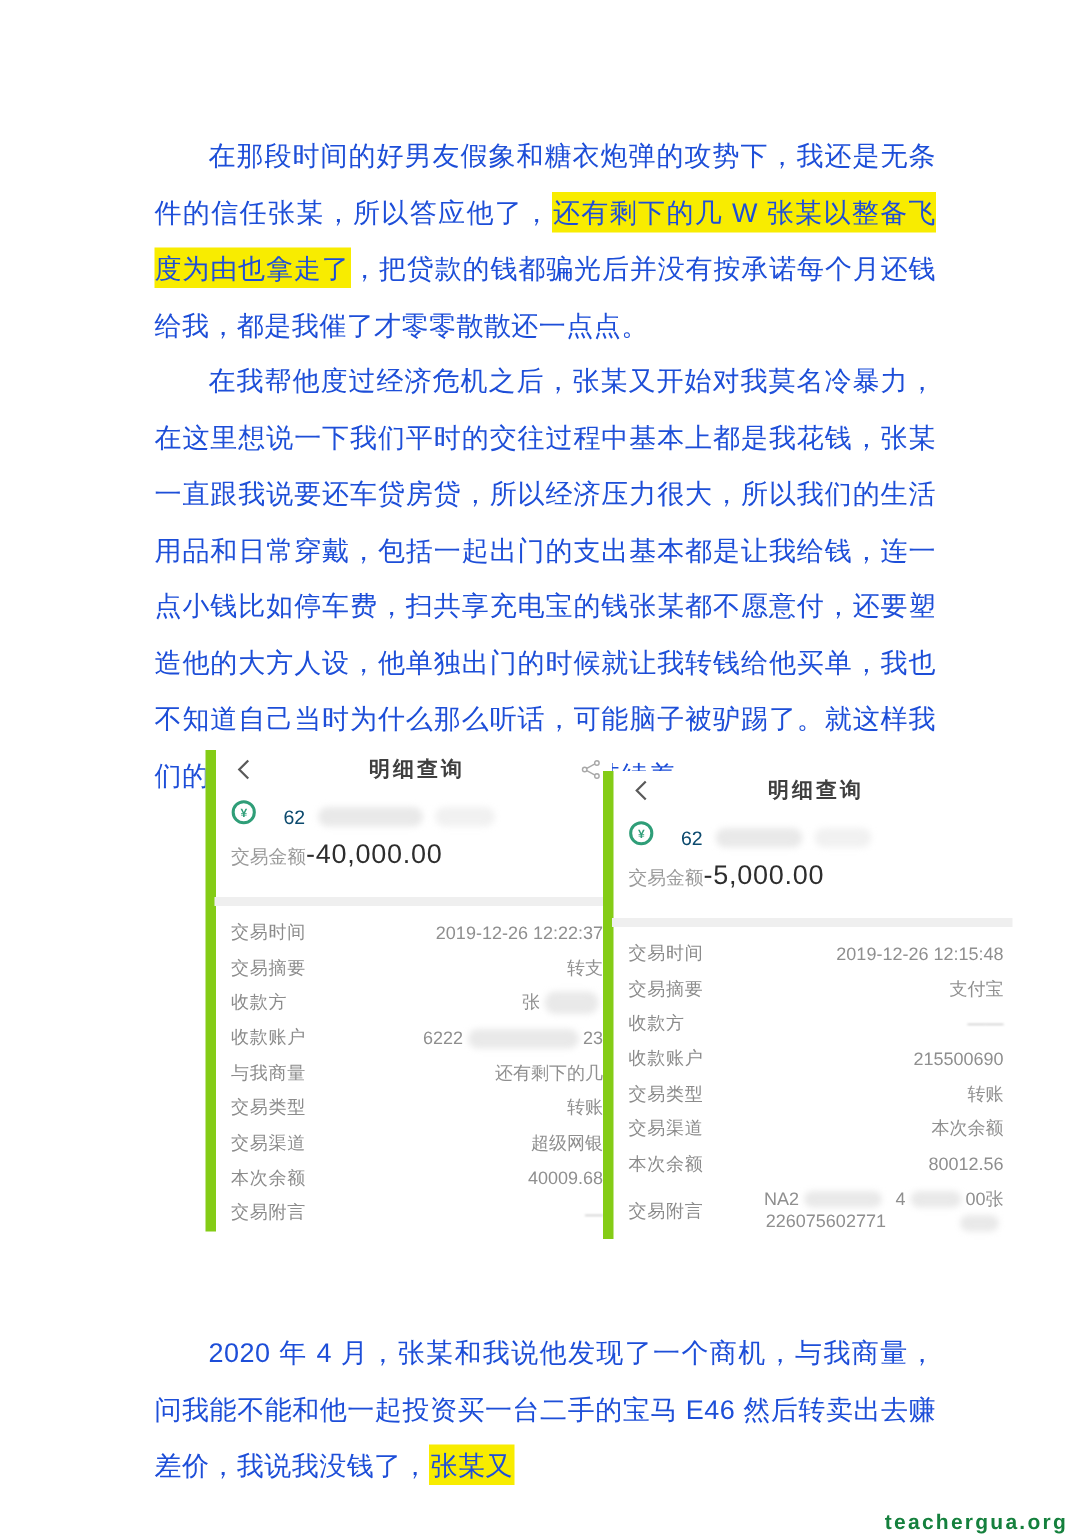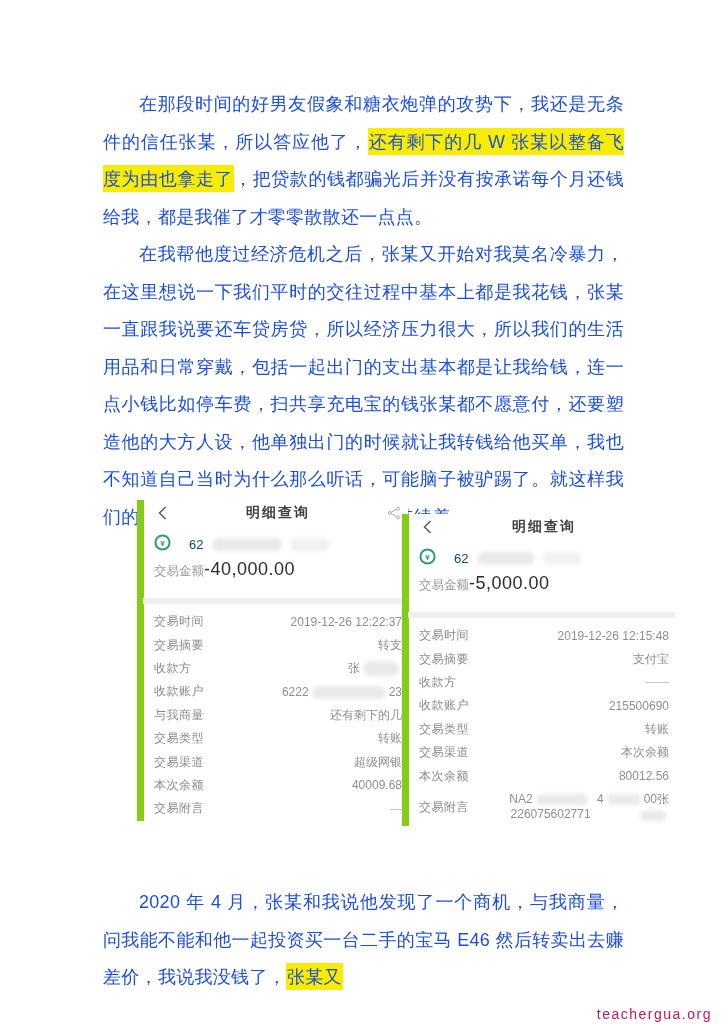--- a/index.html
+++ b/index.html
@@ -41,21 +41,21 @@
   .pill{
     display:inline-block;vertical-align:middle;background:#e9e9e9;border-radius:8px;
     height:13px;filter:blur(2px);margin:0 3px;
   }
   .pill.p-light{background:#f1f1f1;}
   .pill.p-sm{height:11px;}
   
   .watermark{position:absolute;right:12px;bottom:2px;text-align:center;}
   .wm-row{display:flex;align-items:center;gap:2px;justify-content:center;}
   .wm-title{font-size:23px;font-weight:700;color:#f2ebc0;letter-spacing:1px;}
-  .wm-url{font-size:14px;font-weight:400;color:#be185d;letter-spacing:1.5px;margin-top:-2px;}
+  .wm-url{font-size:14px;font-weight:700;color:#15803d;letter-spacing:1.5px;margin-top:-2px;}
 </style>
 </head>
 <body>
 
 <div class="article-top">
   <p class="para"><span>在那段时间的好男友假象和糖衣炮弹的攻势下，我还是无条件的信任张某，所以答应他了，</span><mark class="hl">还有剩下的几 W 张某以整备飞度为由也拿走了</mark><span>，把贷款的钱都骗光后并没有按承诺每个月还钱给我，都是我催了才零零散散还一点点。</span></p>
   <p class="para">在我帮他度过经济危机之后，张某又开始对我莫名冷暴力，在这里想说一下我们平时的交往过程中基本上都是我花钱，张某一直跟我说要还车贷房贷，所以经济压力很大，所以我们的生活用品和日常穿戴，包括一起出门的支出基本都是让我给钱，连一点小钱比如停车费，扫共享充电宝的钱张某都不愿意付，还要塑造他的大方人设，他单独出门的时候就让我转钱给他买单，我也不知道自己当时为什么那么听话，可能脑子被驴踢了。就这样我们的关系一直在他冷热交替的态度中持续着。</p>
 </div>
 
 <div class="receipt receipt-left">

